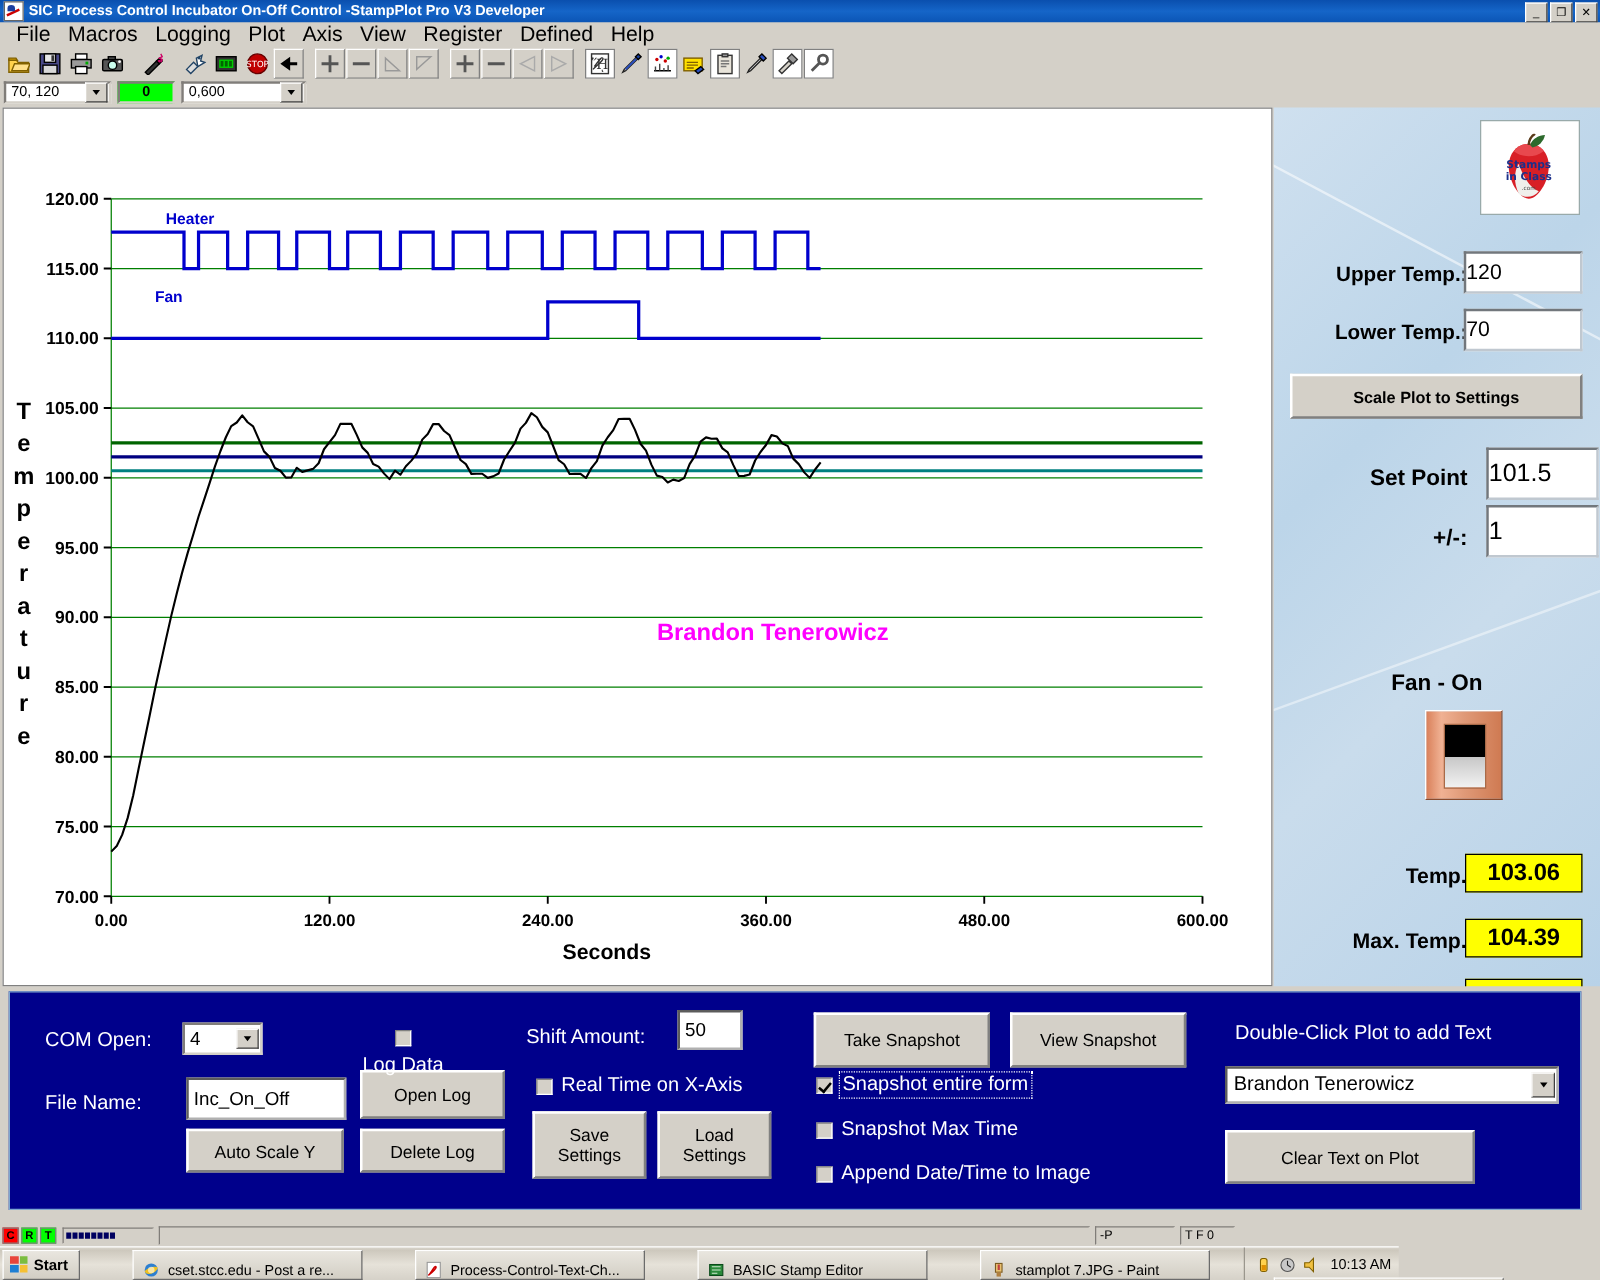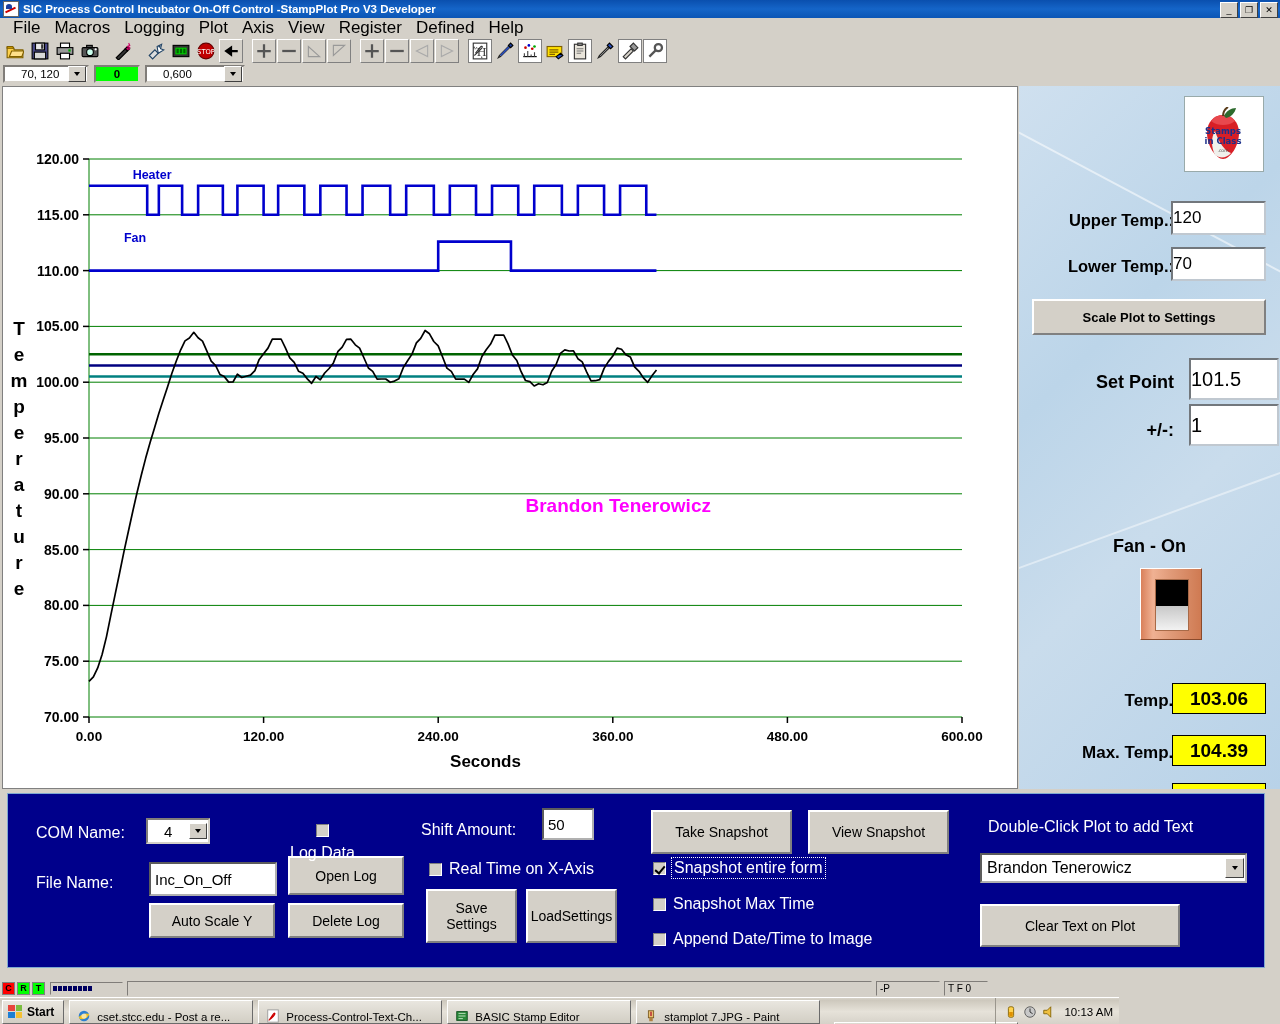--- a/index.html
+++ b/index.html
@@ -62,21 +62,21 @@
   
   .comborow{
     position:absolute;left:0;top:63px;width:1280px;height:22px;background:#d4d0c8;
     display:flex;align-items:center;padding-left:3px;
   }
   .cbx{
     height:18px;background:#fff;border:2px inset #d4d0c8;
     display:flex;align-items:center;font-size:11.5px;color:#000;
     box-sizing:border-box;
   }
-  .cbx .txt{padding-left:16px;flex:1;white-space:nowrap;overflow:hidden;}
+  .cbx .txt{padding-left:4px;flex:1;white-space:nowrap;overflow:hidden;}
   .cbx .arw{
     width:16px;height:14px;margin:1px;background:#d4d0c8;
     border-top:1px solid #fff;border-left:1px solid #fff;
     border-right:1px solid #404040;border-bottom:1px solid #404040;
     display:flex;align-items:center;justify-content:center;flex:none;
   }
   .cbx .arw::after{content:"";border-left:3px solid transparent;border-right:3px solid transparent;border-top:4px solid #000;}
   .statusfield{
     height:18px;background:#fff;border:2px inset #d4d0c8;box-sizing:border-box;
     display:flex;align-items:center;justify-content:center;
@@ -208,21 +208,21 @@
   .dots span{width:4px;height:5px;background:#000060;margin-right:1px;display:block;}
   .sfield{
     height:15px;border:1px inset #d4d0c8;background:#d4d0c8;box-sizing:border-box;
     font-size:10px;color:#000;display:flex;align-items:center;padding-left:3px;margin-left:4px;flex:none;
   }
 
   
   .taskbar{
     position:absolute;left:0;top:997px;width:1119px;height:27px;
     background:linear-gradient(to bottom,#d8d4cb 0%,#cdc8bd 8%,#e6e2d9 50%,#d4d0c7 100%);
-    border-top:1px solid #fff;display:flex;align-items:center;
+    border-top:1px solid #fff;display:flex;align-items:center;gap:37px;
   }
   .startbtn{
     height:22px;margin-left:2px;padding:0 9px 0 5px;
     background:linear-gradient(to bottom,#e9e6df,#d2cec4);
     border-top:1px solid #fff;border-left:1px solid #fff;
     border-right:1px solid #6b6b6b;border-bottom:1px solid #6b6b6b;
     display:flex;align-items:center;gap:5px;font-size:12px;font-weight:bold;color:#000;flex:none;
   }
   .flag{width:14px;height:13px;display:grid;grid-template-columns:1fr 1fr;grid-template-rows:1fr 1fr;gap:1px;flex:none;}
   .flag i{display:block;}
@@ -570,21 +570,21 @@
 
     <div class="rlabel" style="left:6px;top:657px;width:154px;font-size:17px;">Max. Temp.:</div>
     <div class="ybox" style="left:153px;top:649px;width:94px;height:31px;">104.39</div>
 
     <div class="ybox" style="left:153px;top:697px;width:94px;height:31px;">73.23</div>
 
   </div>
 
   <div class="bluepanel">
 
-    <div class="bp-label" style="left:28px;top:30px;">COM Name:</div>
+    <div class="bp-label" style="left:28px;top:30px;">COM Open:</div>
     <div class="cbx" style="position:absolute;left:138px;top:24px;width:64px;height:26px;font-size:15px;">
       <div class="txt">4</div>
       <div class="arw"></div>
     </div>
 
     <div class="bp-label" style="left:28px;top:80px;">File Name:</div>
     <div class="bp-field" style="left:141px;top:68px;width:128px;height:34px;">Inc_On_Off</div>
 
     <div class="btn3d bp-btn" style="left:141px;top:109px;width:126px;height:35px;">Auto Scale Y</div>
     <div class="btn3d bp-btn" style="left:280px;top:62px;width:116px;height:39px;">Open Log</div>
@@ -600,21 +600,21 @@
 
     <div class="bp-check" style="left:421px;top:66px;">
       <div class="bx"></div>
       <div class="cl">Real Time on X-Axis</div>
     </div>
 
     <div class="btn3d bp-btn" style="left:418px;top:95px;width:91px;height:54px;flex-direction:column;line-height:1.15;">
       <span>Save</span>
       <span>Settings</span>
     </div>
-    <div class="btn3d bp-btn" style="left:518px;top:95px;width:91px;height:54px;flex-direction:row;line-height:1.15;text-align:right;">
+    <div class="btn3d bp-btn" style="left:518px;top:95px;width:91px;height:54px;flex-direction:column;line-height:1.15;text-align:right;">
       <span>Load</span>
       <span>Settings</span>
     </div>
 
     <div class="btn3d bp-btn" style="left:800px;top:16px;width:141px;height:44px;">View Snapshot</div>
     <div class="btn3d bp-btn" style="left:643px;top:16px;width:141px;height:44px;">Take Snapshot</div>
 
     <div class="bp-check focus" style="left:645px;top:65px;">
       <div class="bx on"></div>
       <div class="cl">Snapshot entire form</div>

